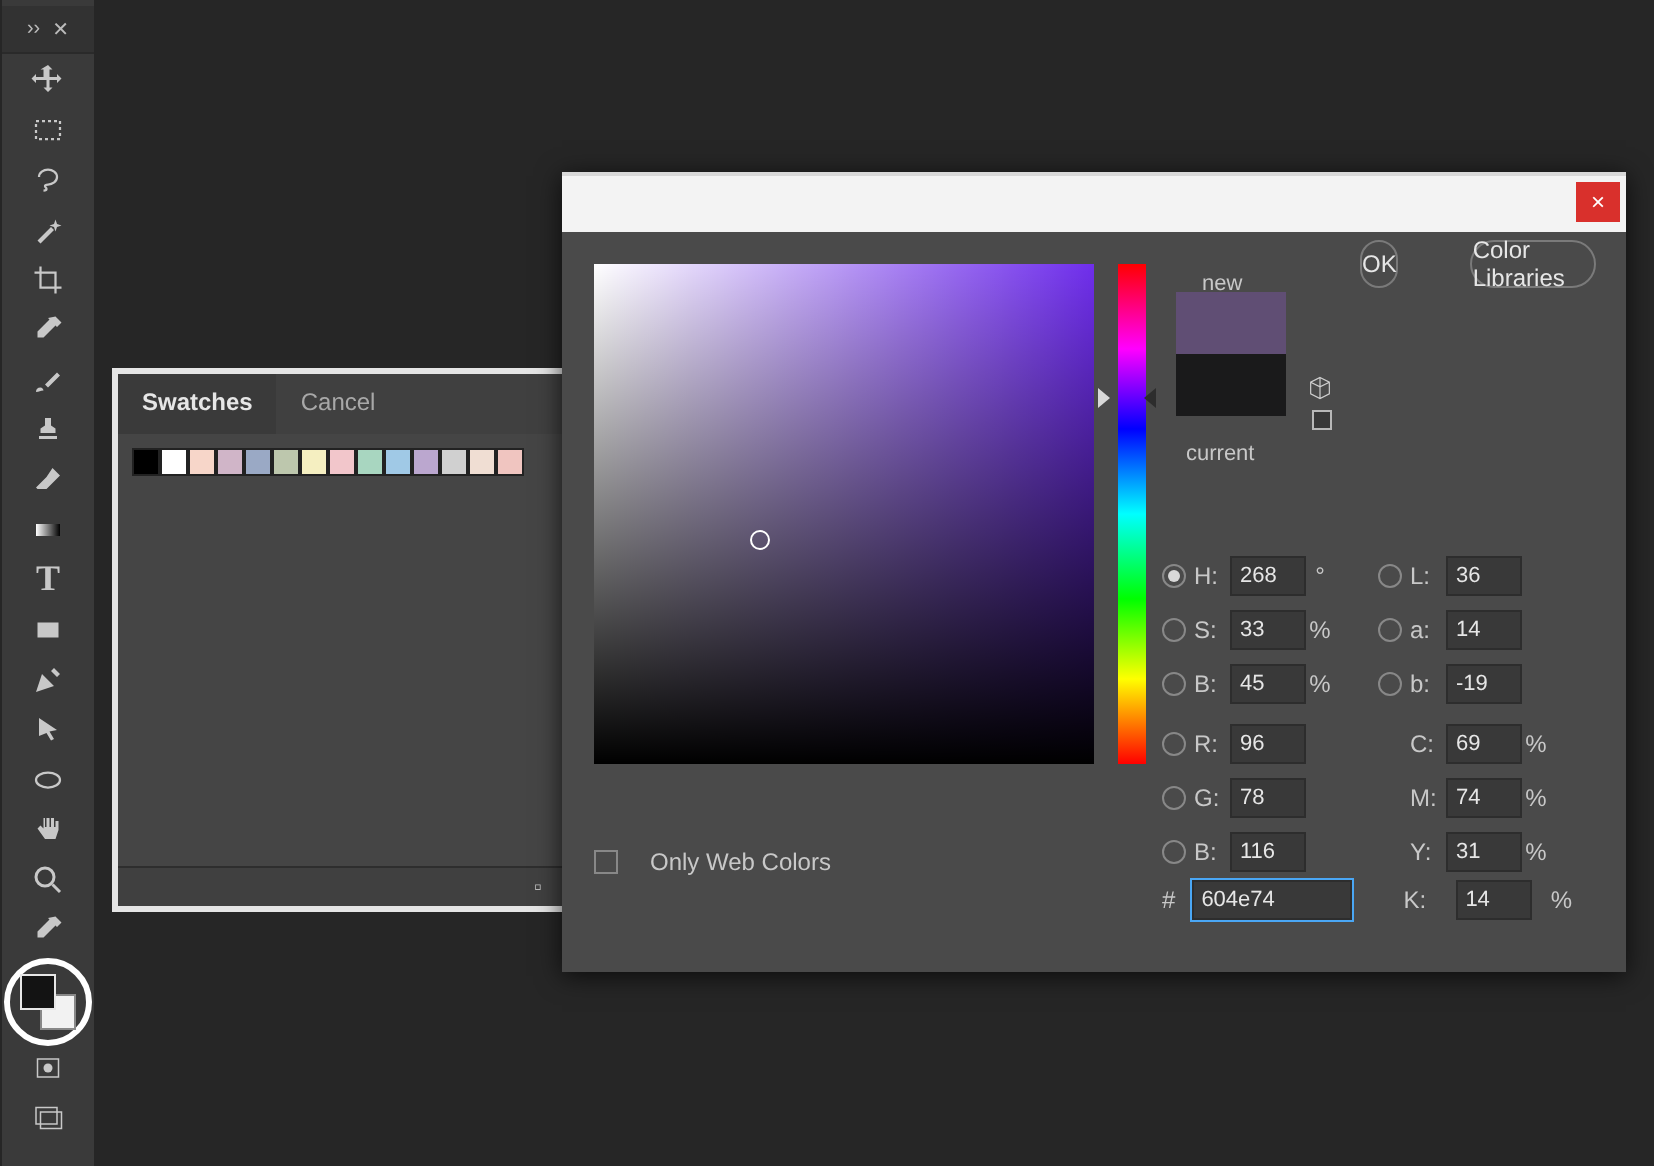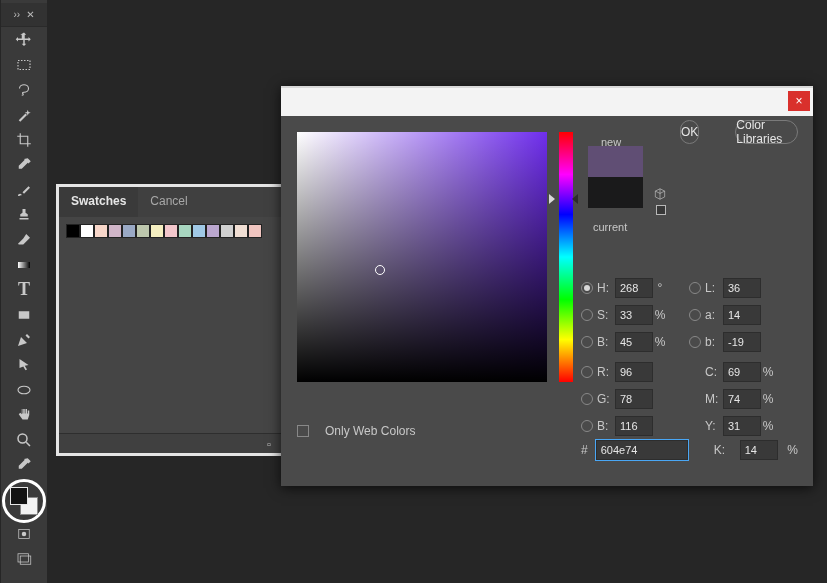--- a/index.html
+++ b/index.html
@@ -56,21 +56,21 @@
 
 .owc { position:absolute; left:16px; top:282px; display:flex; align-items:center; gap:16px; font-size:12px; color:#c8c8c8;margin-top:26px; }
 .cb { width:12px; height:12px; border:1px solid #888; background:#4a4a4a; cursor:pointer; }
 
 .fields { position:absolute; left:300px; top:158px; width:218px; font-size:12px; color:#c8c8c8; }
 .frow { display:flex; align-items:center; height:27px; }
 .rad { width:12px; height:12px; border:1px solid #888; border-radius:50%; margin-right:4px; display:flex; align-items:center; justify-content:center; cursor:pointer;}
 .rad.sel::after{content:"";width:6px;height:6px;border-radius:50%;background:#d8d8d8;}
 .flab { width:18px; text-align:left; }
 .fin { width:38px; height:20px; background:#393939; border:1px solid #2d2d2d; color:#e6e6e6; font-size:11px; padding:0 4px; text-align:left;}
-.fin.wide{ width:92px; }
+.fin.wide{ width:80px; }
 .fin.sel{ outline:1px solid #4aa7f5; }
 .unit{ width:14px; text-align:center; }
 .col1{ width:108px; display:flex; align-items:center; }
 .col2{ display:flex; align-items:center; }
 .hash-row{ position:absolute; left:300px; top:324px; display:flex; align-items:center; gap:8px; font-size:12px; color:#c8c8c8;}
 </style>
 </head>
 <body>
 
 <div class="toolbar">

